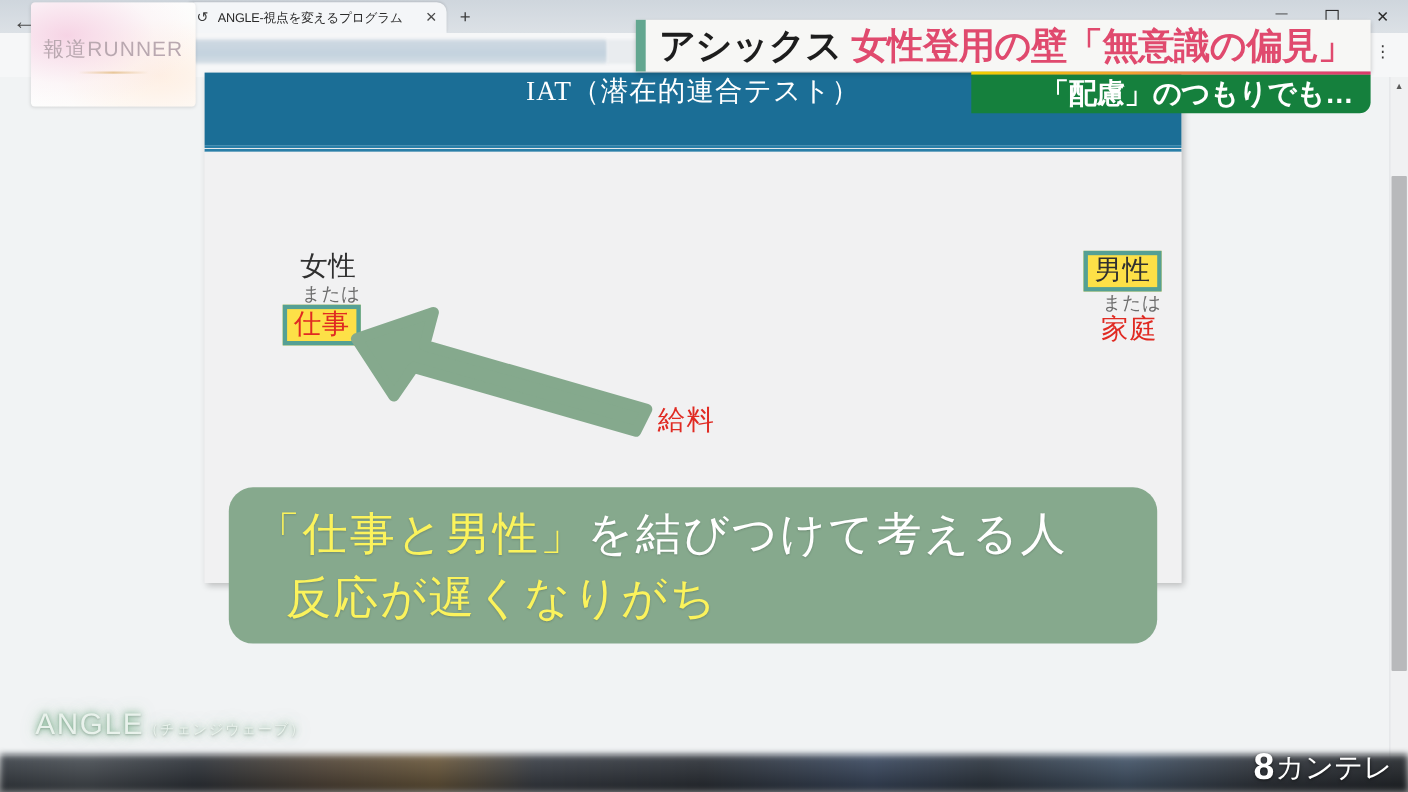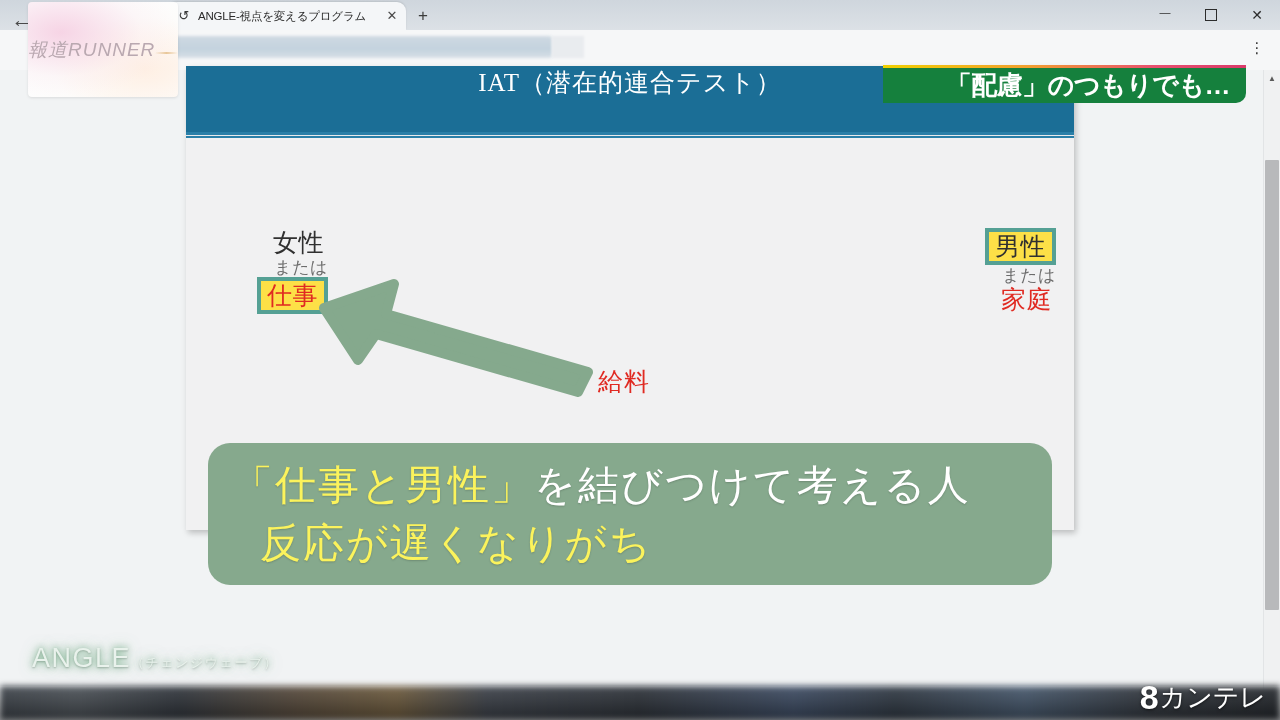--- a/index.html
+++ b/index.html
@@ -354,24 +354,23 @@
     position: absolute;
     left: 28px; top: 2px;
     width: 150px; height: 95px;
     background:
       radial-gradient(ellipse at 22% 32%, rgba(245,205,225,.85) 0%, rgba(250,235,242,.35) 48%, rgba(255,255,255,.1) 72%),
       radial-gradient(ellipse at 78% 70%, rgba(255,225,200,.55) 0%, rgba(255,248,240,.2) 55%, rgba(255,255,255,0) 78%),
       #fdfdfd;
     border-radius: 4px;
     box-shadow: 0 1px 3px rgba(0,0,0,.10);
     display: flex;
-    flex-direction: row;
+    flex-direction: column;
     align-items: center;
     justify-content: center;
-    font-style: italic;
   }
   .runner-text {
     font-size: 19px;
     color: #b9a8b0;
     letter-spacing: 1px;
     white-space: nowrap;
     filter: blur(.3px);
   }
   .runner-rule {
     margin-top: 7px;
@@ -512,20 +511,27 @@
             <span class="hl">「仕事と男性」</span><span>を結びつけて考える人</span>
           </div>
           <div class="caption-line indented hl">反応が遅くなりがち</div>
         </div>
 
       </div>
     </div>
 
   </div>
 
+  <div class="headline-wrap">
+    <div class="headline-accent"></div>
+    <div class="headline-text">
+      <span class="hl-black">アシックス</span>
+      <span class="hl-pink">女性登用の壁「無意識の偏見」</span>
+    </div>
+  </div>
 
   <div class="subhead-rule"></div>
   <div class="subhead">
     <span class="subhead-text">「配慮」のつもりでも…</span>
   </div>
 
   <div class="runner-card">
     <div class="runner-text">報道RUNNER</div>
     <div class="runner-rule"></div>
   </div>

